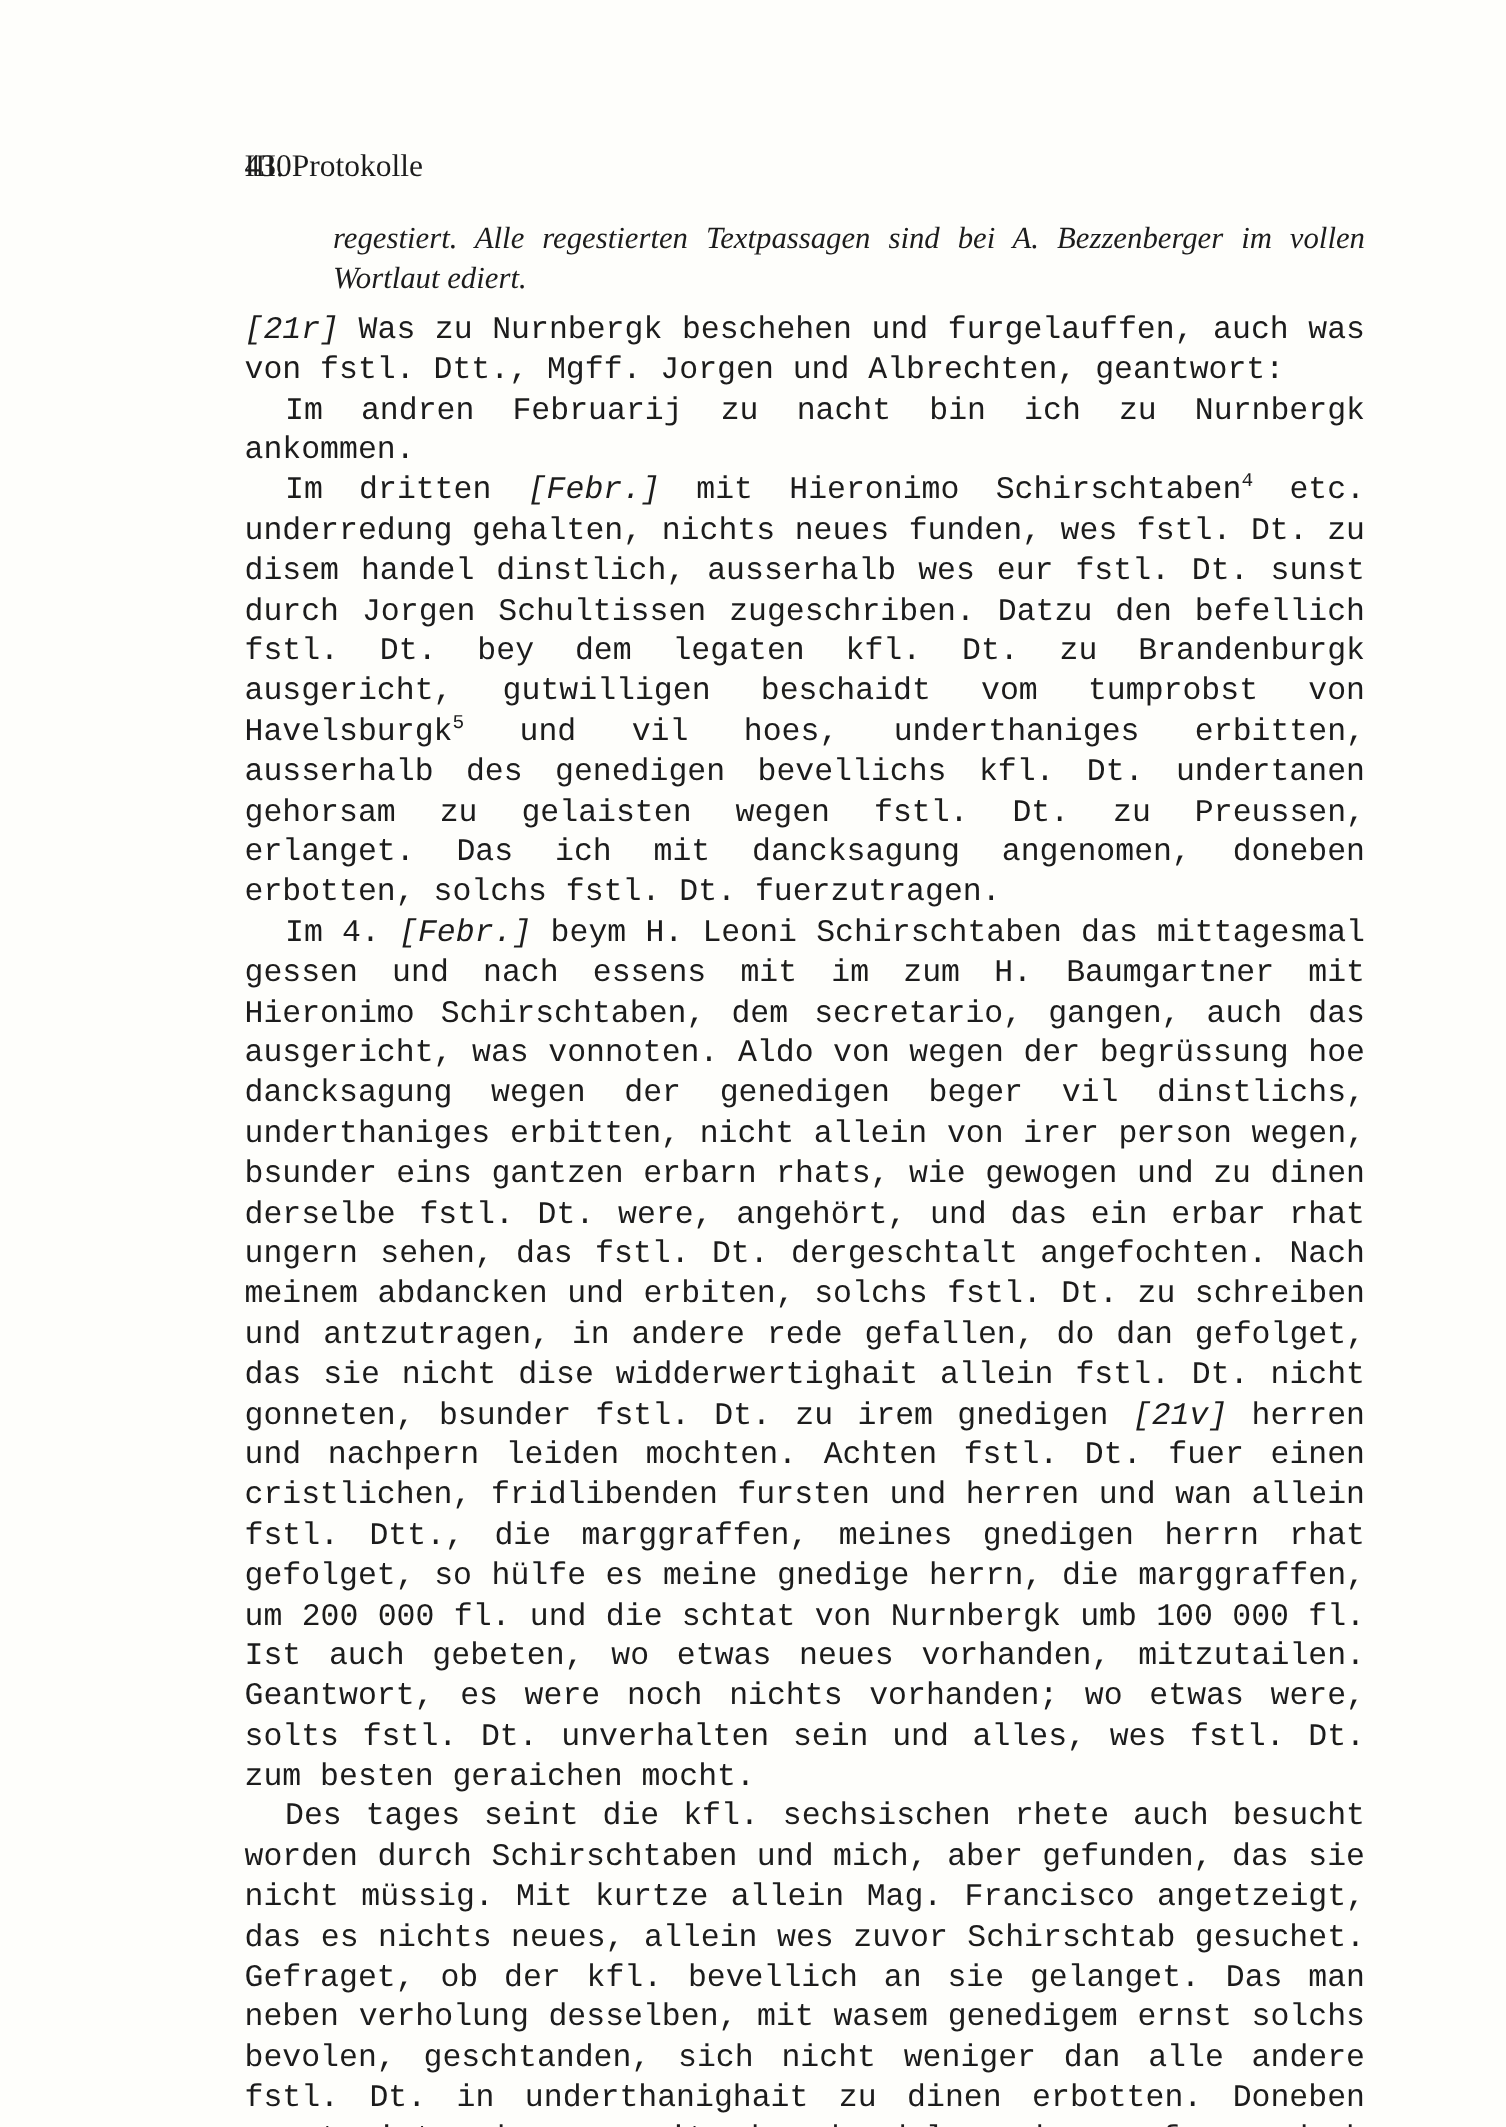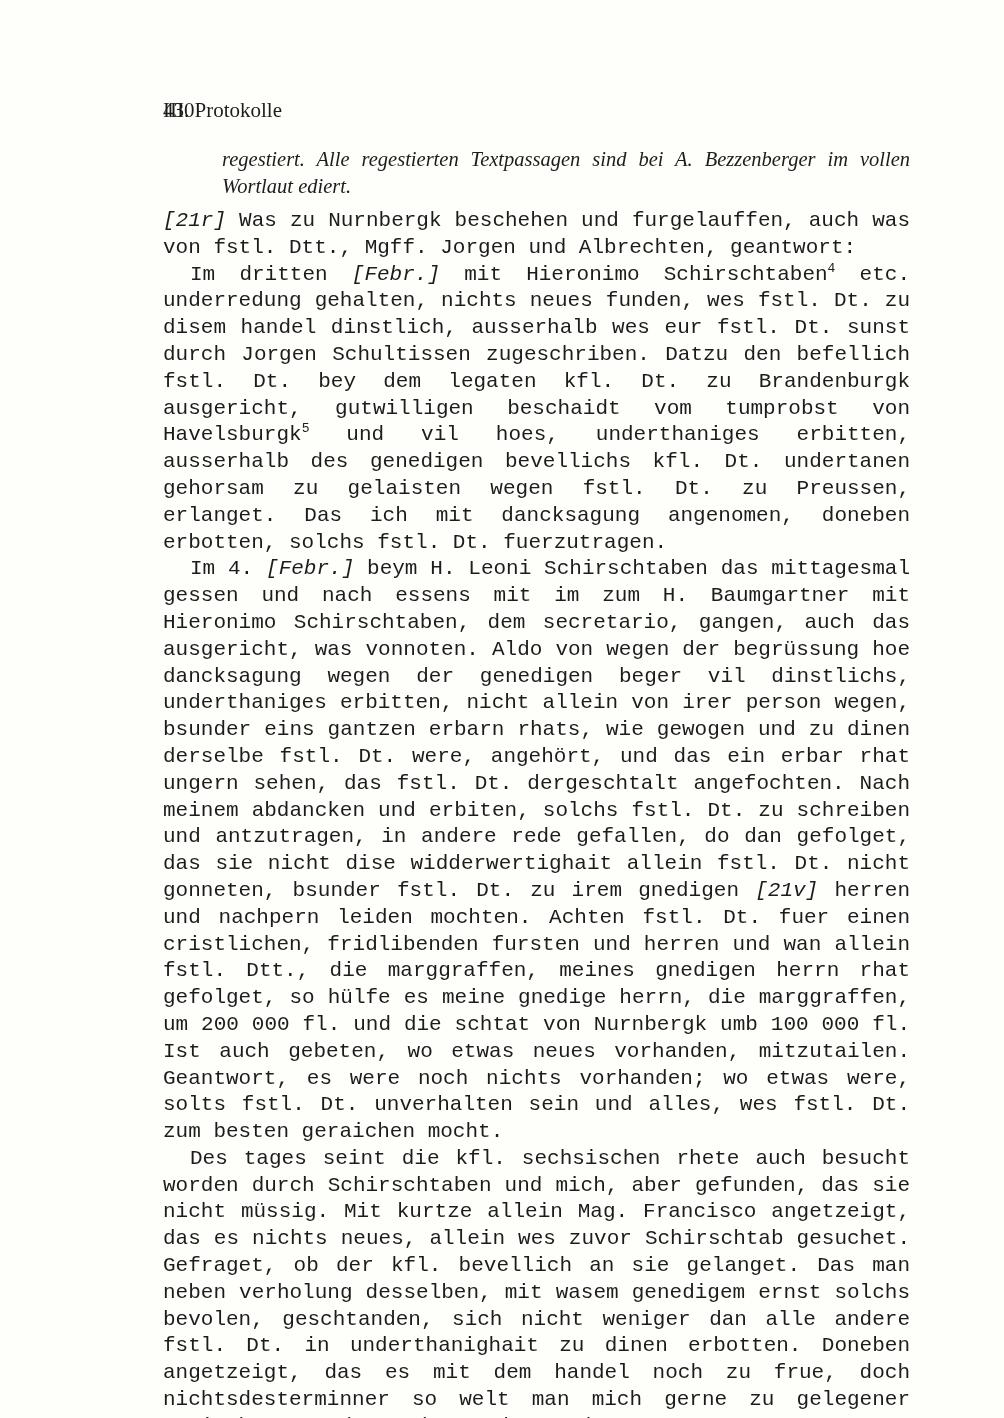--- a/index.html
+++ b/index.html
@@ -82,20 +82,21 @@
 
   <header class="page-header">
     <span class="page-number">430</span>
     <span class="running-title">III. Protokolle</span>
   </header>
 
   <p class="editorial-note">regestiert. Alle regestierten Textpassagen sind bei A. Bezzenberger im vollen Wortlaut ediert.</p>
 
   <div class="body-text">
       <p class=""><span class="it">[21r]</span><span> Was zu Nurnbergk beschehen und furgelauffen, auch was von fstl. Dtt., Mgff. Jorgen und Albrechten, geantwort:</span></p>
+      <p class="indent"><span>Im andren Februarij zu nacht bin ich zu Nurnbergk ankommen.</span></p>
       <p class="indent"><span>Im dritten </span><span class="it">[Febr.]</span><span> mit Hieronimo Schirschtaben</span><sup>4</sup><span> etc. underredung gehalten, nichts neues funden, wes fstl. Dt. zu disem handel dinstlich, ausserhalb wes eur fstl. Dt. sunst durch Jorgen Schultissen zugeschriben. Datzu den befellich fstl. Dt. bey dem legaten kfl. Dt. zu Brandenburgk ausgericht, gutwilligen beschaidt vom tumprobst von Havelsburgk</span><sup>5</sup><span> und vil hoes, underthaniges erbitten, ausserhalb des genedigen bevellichs kfl. Dt. undertanen gehorsam zu gelaisten wegen fstl. Dt. zu Preussen, erlanget. Das ich mit dancksagung angenomen, doneben erbotten, solchs fstl. Dt. fuerzutragen.</span></p>
       <p class="indent"><span>Im 4. </span><span class="it">[Febr.]</span><span> beym H. Leoni Schirschtaben das mittagesmal gessen und nach essens mit im zum H. Baumgartner mit Hieronimo Schirschtaben, dem secretario, gangen, auch das ausgericht, was vonnoten. Aldo von wegen der begrüssung hoe dancksagung wegen der genedigen beger vil dinstlichs, underthaniges erbitten, nicht allein von irer person wegen, bsunder eins gantzen erbarn rhats, wie gewogen und zu dinen derselbe fstl. Dt. were, angehört, und das ein erbar rhat ungern sehen, das fstl. Dt. dergeschtalt angefochten. Nach meinem abdancken und erbiten, solchs fstl. Dt. zu schreiben und antzutragen, in andere rede gefallen, do dan gefolget, das sie nicht dise widderwertighait allein fstl. Dt. nicht gonneten, bsunder fstl. Dt. zu irem gnedigen </span><span class="it">[21v]</span><span> herren und nachpern leiden mochten. Achten fstl. Dt. fuer einen cristlichen, fridlibenden fursten und herren und wan allein fstl. Dtt., die marggraffen, meines gnedigen herrn rhat gefolget, so hülfe es meine gnedige herrn, die marggraffen, um 200&nbsp;000 fl. und die schtat von Nurnbergk umb 100&nbsp;000 fl. Ist auch gebeten, wo etwas neues vorhanden, mitzutailen. Geantwort, es were noch nichts vorhanden; wo etwas were, solts fstl. Dt. unverhalten sein und alles, wes fstl. Dt. zum besten geraichen mocht.</span></p>
       <p class="indent"><span>Des tages seint die kfl. sechsischen rhete auch besucht worden durch Schirschtaben und mich, aber gefunden, das sie nicht müssig. Mit kurtze allein Mag. Francisco angetzeigt, das es nichts neues, allein wes zuvor Schirschtab gesuchet. Gefraget, ob der kfl. bevellich an sie gelanget. Das man neben verholung desselben, mit wasem genedigem ernst solchs bevolen, geschtanden, sich nicht weniger dan alle andere fstl. Dt. in underthanighait zu dinen erbotten. Doneben angetzeigt, das es mit dem handel noch zu frue, doch nichtsdesterminner so welt man mich gerne zu gelegener tzeit hören und von der sachen reden.</span></p>
     </div>
 
   <hr class="footnote-rule">
 
 
 </div>
 

